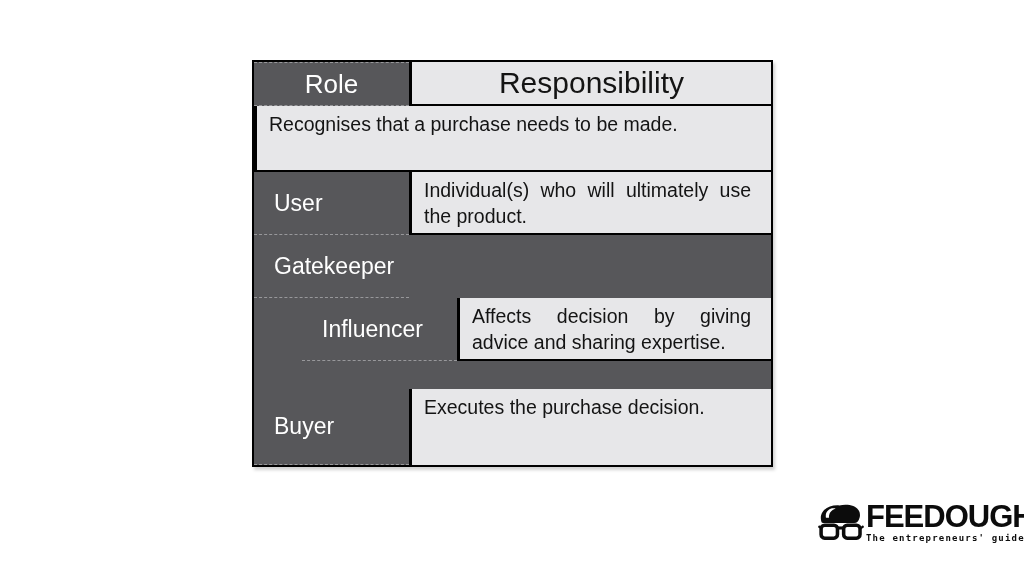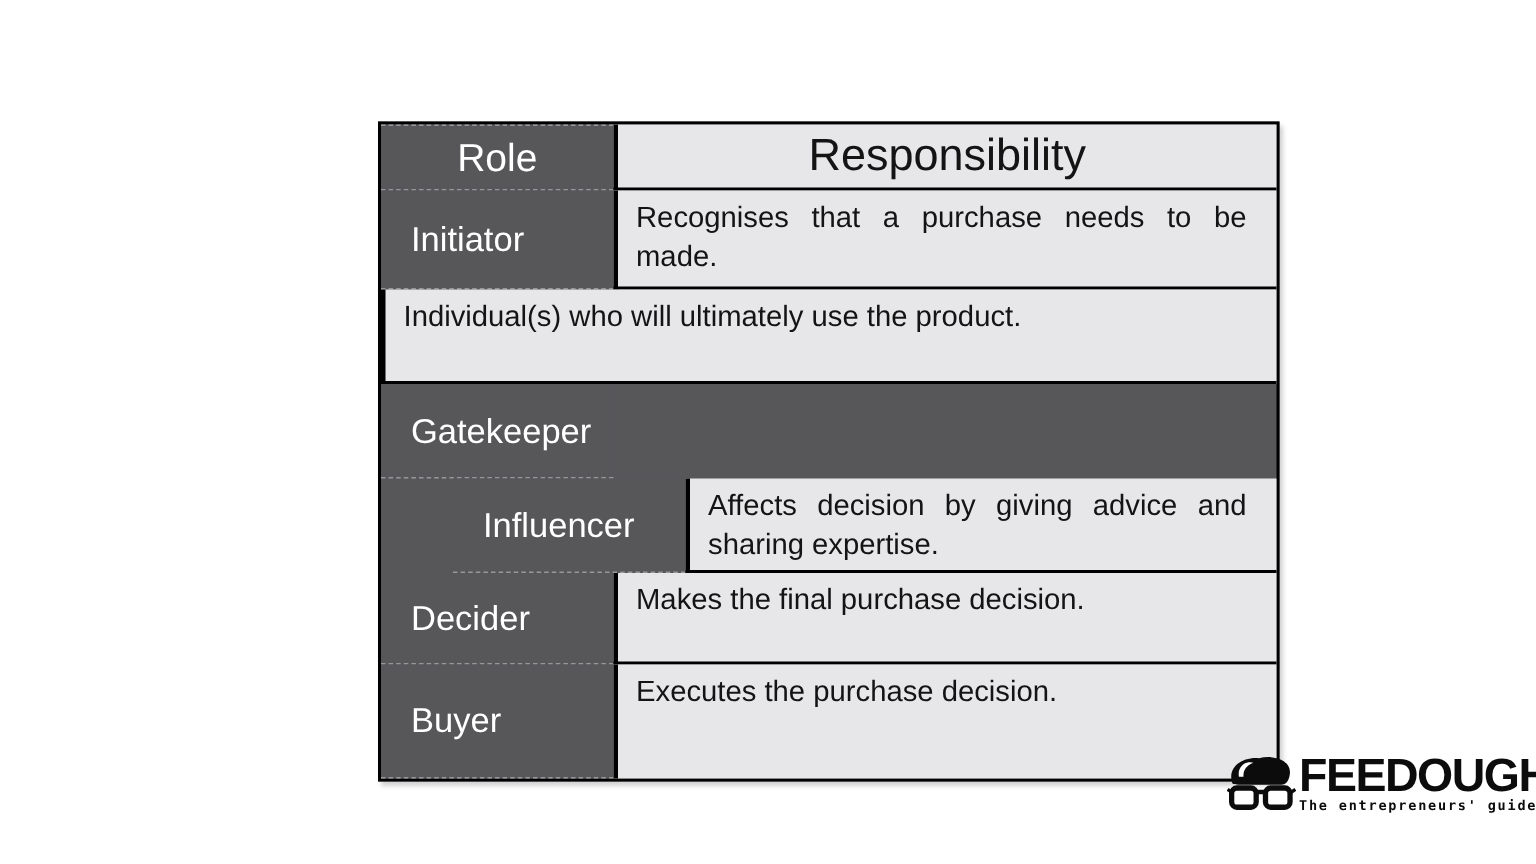--- a/index.html
+++ b/index.html
@@ -6,34 +6,34 @@
   body{
     width:1024px;height:576px;
     background:#ffffff;
     font-family:"Liberation Sans", sans-serif;
     position:relative;
     overflow:hidden;
   }
 
   
   .roles-table{
-    position:absolute;left:252px;top:81px;width:601px;
+    position:absolute;left:252px;top:60px;width:521px;
     border:2px solid #000;
     background:#57575a;
     box-shadow:2px 3px 3px rgba(0,0,0,0.18);
     box-sizing:border-box;
   }
   .t-row{display:flex;}
   .h-head{height:44px;}
   .h-r1{height:66px;}
   .h-r2{height:63px;}
   .h-r3{height:63px;}
   .h-r4{height:63px;margin-left:48px;}
   .h-r5{height:61px;}
-  .h-r6{height:76px;}
+  .h-r6{height:76px;margin-top:28px;}
 
   .cell-role{
     width:155px;flex:0 0 155px;box-sizing:border-box;
     background:#57575a;
     color:#ffffff;
     display:flex;align-items:center;
     padding-left:20px;
     font-size:23px;
     border-bottom:1px dashed #98989b;
   }
@@ -81,41 +81,37 @@
 <body>
 
 <div class="roles-table">
 
   <div class="t-row h-head">
     <div class="cell-role head">Role</div>
     <div class="cell-resp head">Responsibility</div>
   </div>
 
   <div class="t-row h-r1">
-    <div class="cell-role">Initiator</div>
     <div class="cell-resp">Recognises that a purchase needs to be made.</div>
   </div>
 
   <div class="t-row h-r2">
+    <div class="cell-role">User</div>
     <div class="cell-resp">Individual(s) who will ultimately use the product.</div>
   </div>
 
   <div class="t-row h-r3">
     <div class="cell-role">Gatekeeper</div>
   </div>
 
   <div class="t-row h-r4">
     <div class="cell-role">Influencer</div>
     <div class="cell-resp">Affects decision by giving advice and sharing expertise.</div>
   </div>
 
-  <div class="t-row h-r5">
-    <div class="cell-role">Decider</div>
-    <div class="cell-resp">Makes the final purchase decision.</div>
-  </div>
 
   <div class="t-row h-r6">
     <div class="cell-role">Buyer</div>
     <div class="cell-resp last">Executes the purchase decision.</div>
   </div>
 
 </div>
 
 <div class="logo">
   <svg class="logo-icon" viewBox="0 0 52 48" xmlns="http://www.w3.org/2000/svg" aria-hidden="true">

